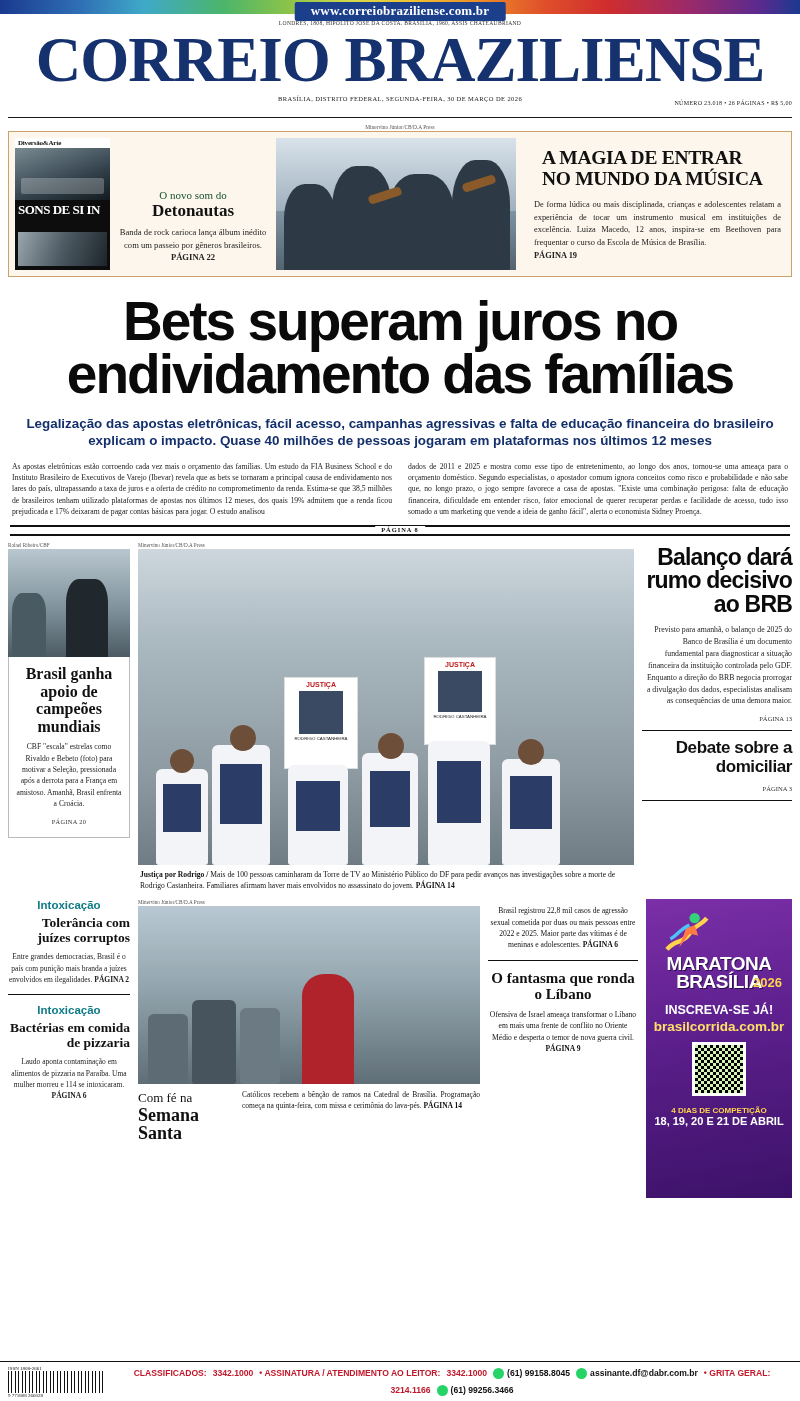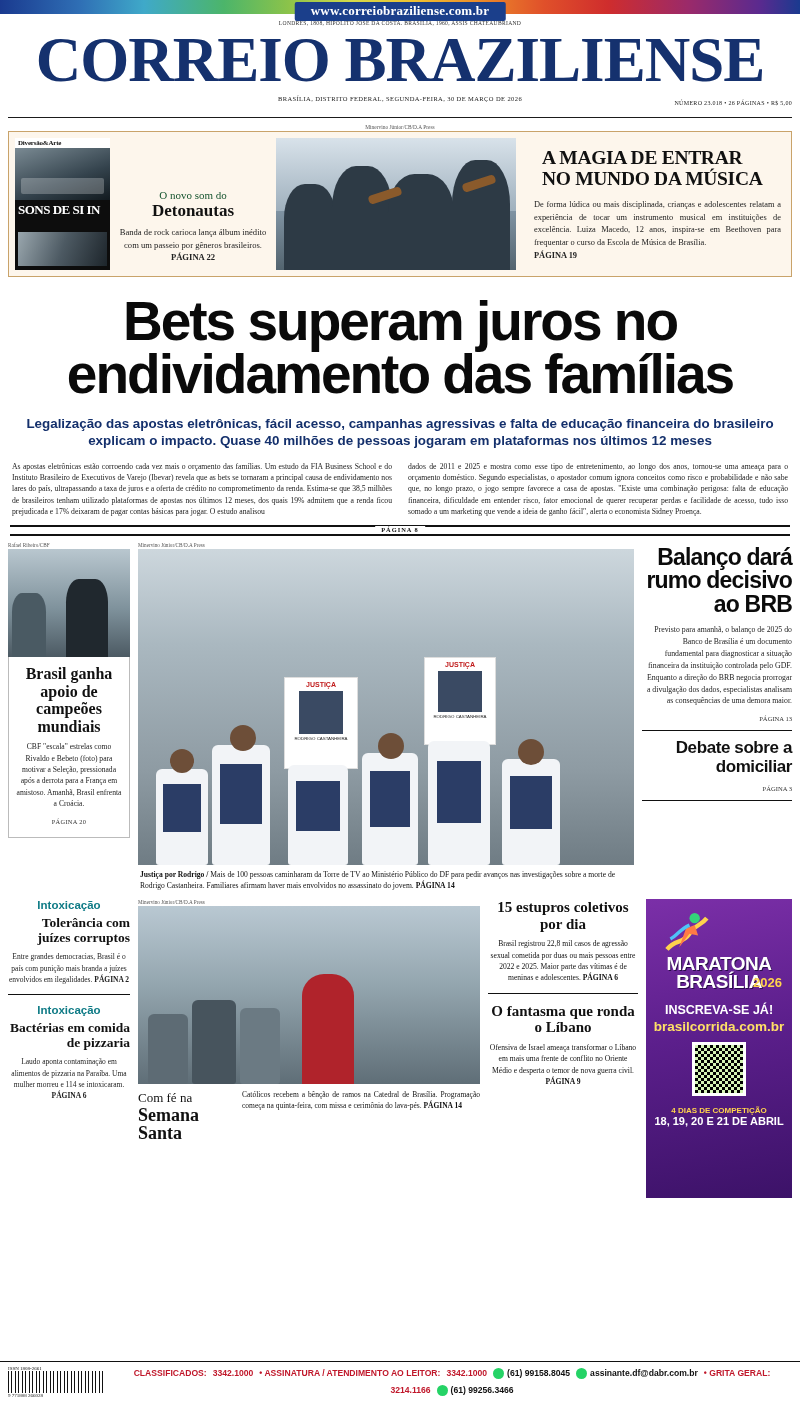--- a/index.html
+++ b/index.html
@@ -766,21 +766,20 @@
         </div>
         <div class="rgt">
           <span>Católicos recebem a bênção de ramos na Catedral de Brasília. Programação começa na quinta-feira, com missa e cerimônia do lava-pés.</span>
           <b>PÁGINA 14</b>
         </div>
       </div>
     </div>
 
     <div class="bmid">
       <div class="mid-block">
-        <h3>15 estupros coletivos por dia</h3>
         <p>
           <span>Brasil registrou 22,8 mil casos de agressão sexual cometida por duas ou mais pessoas entre 2022 e 2025. Maior parte das vítimas é de meninas e adolescentes.</span>
           <b>PÁGINA 6</b>
         </p>
       </div>
       <div class="sep"></div>
       <div class="mid-block">
         <h3>O fantasma que ronda o Líbano</h3>
         <p>
           <span>Ofensiva de Israel ameaça transformar o Líbano em mais uma frente de conflito no Oriente Médio e desperta o temor de nova guerra civil.</span>

